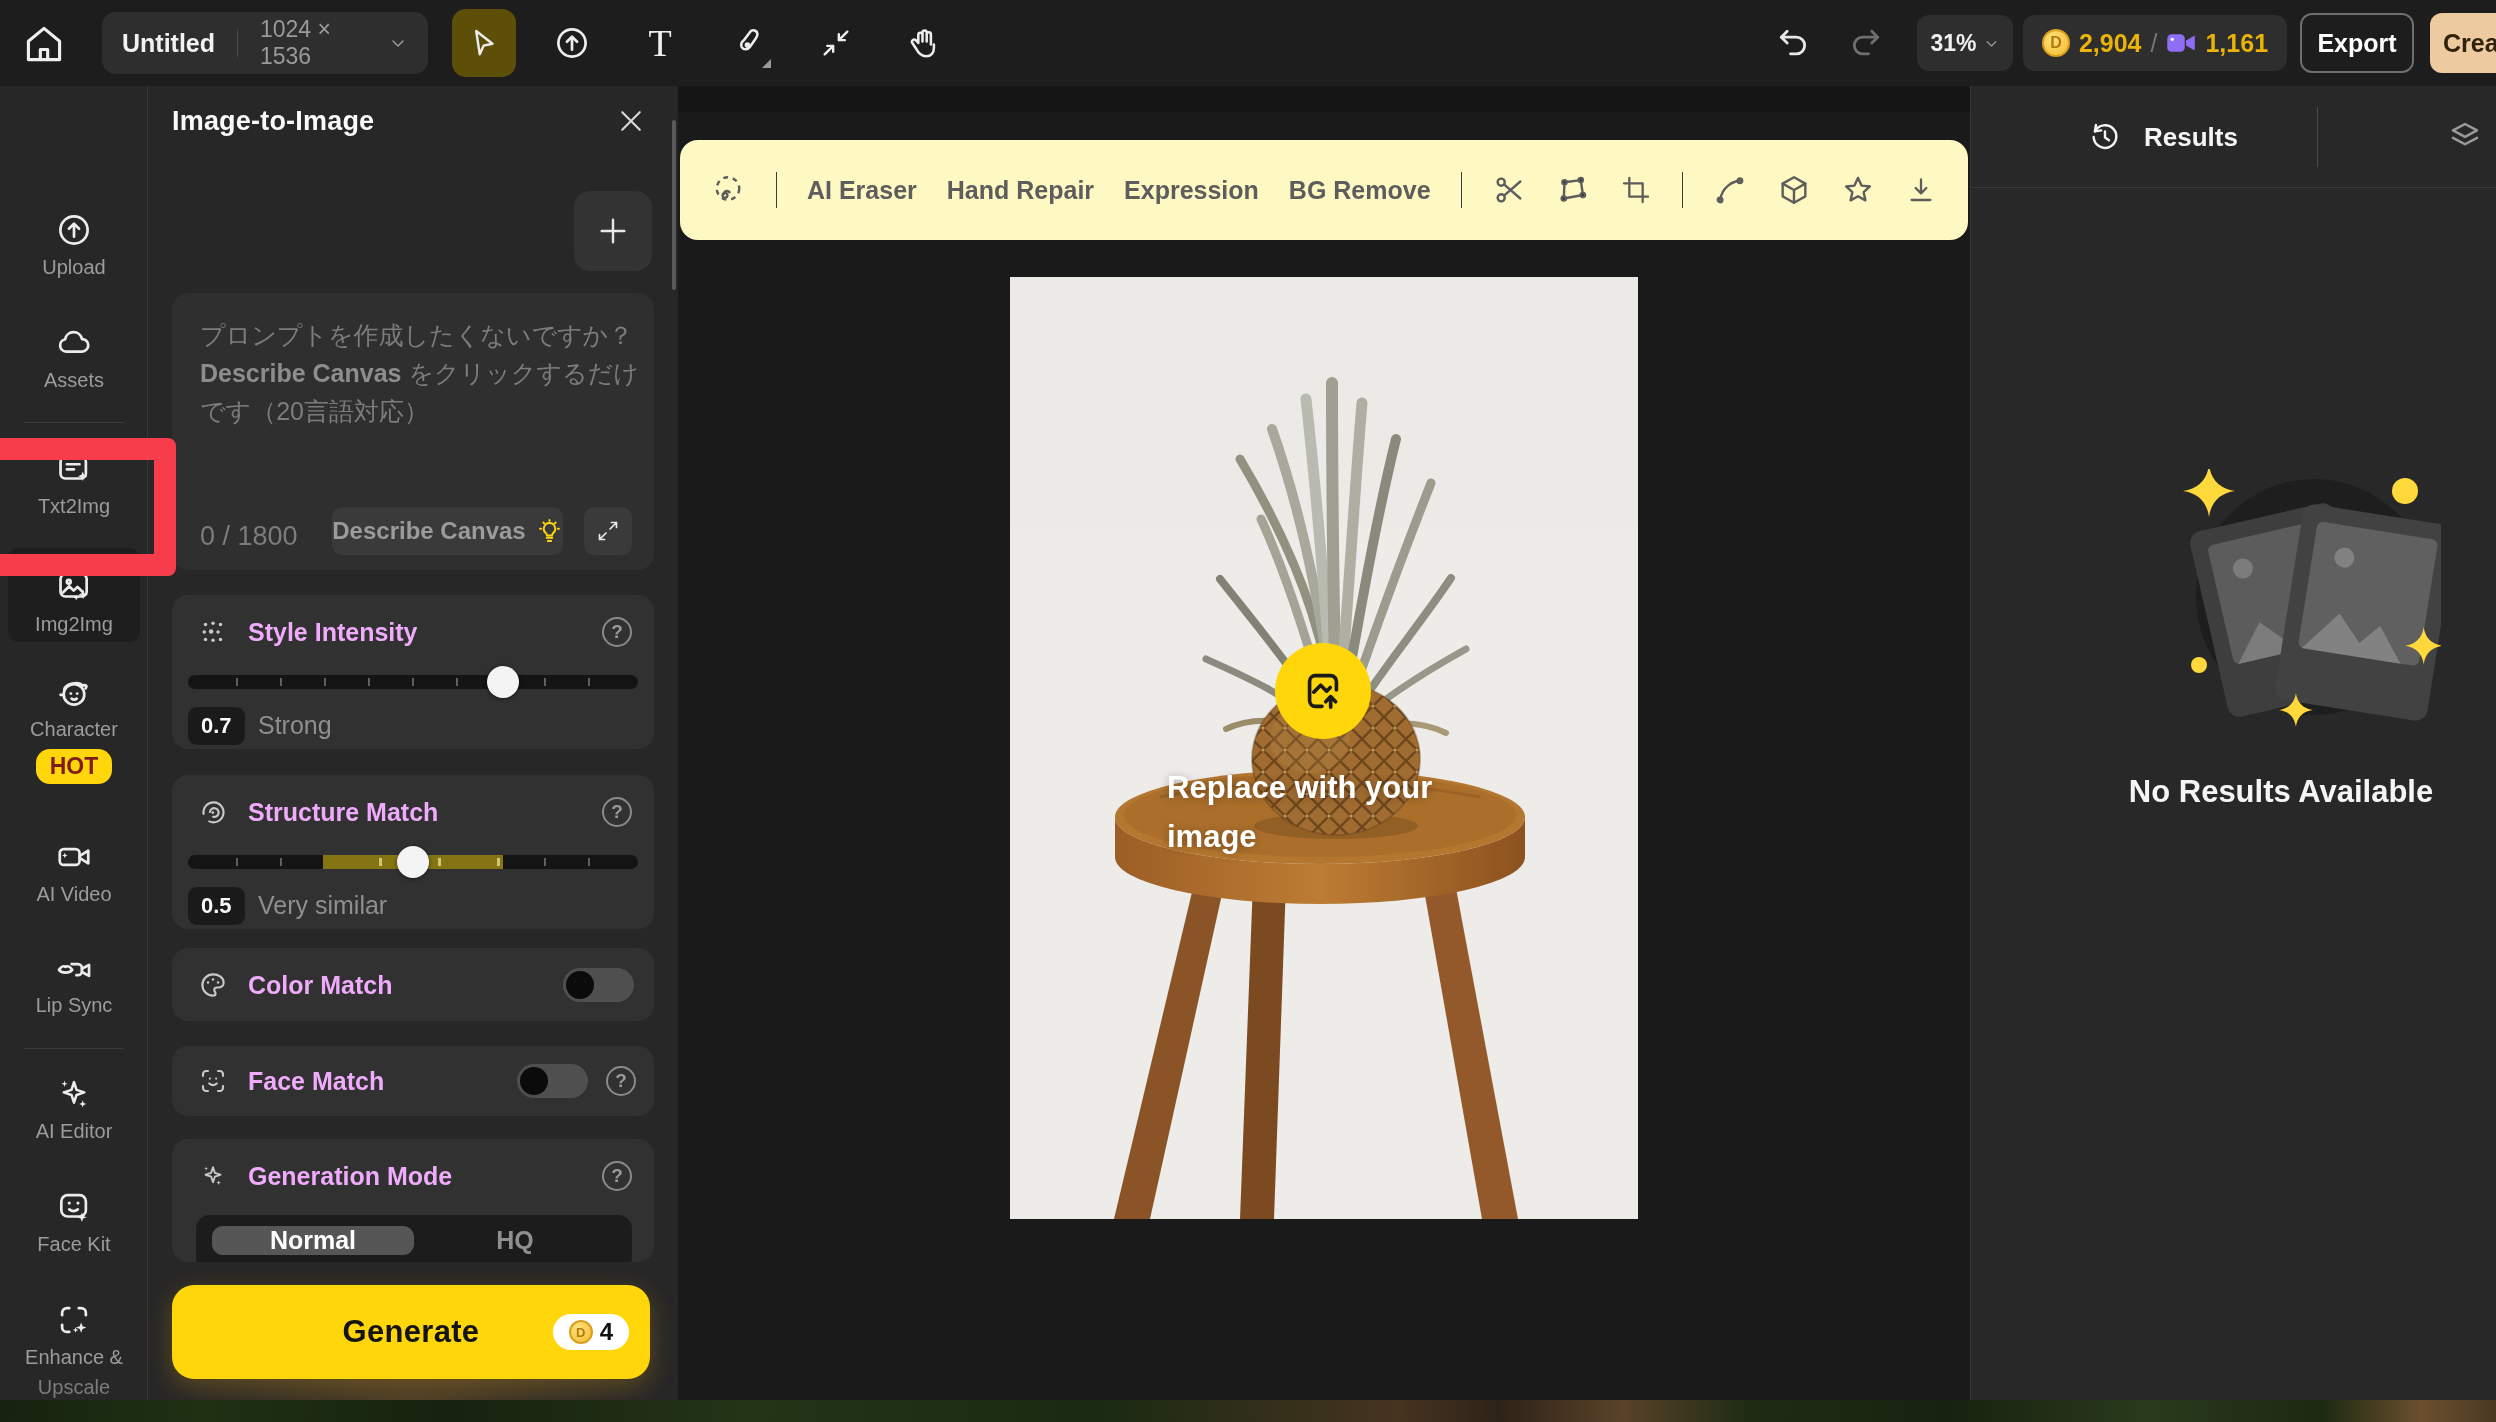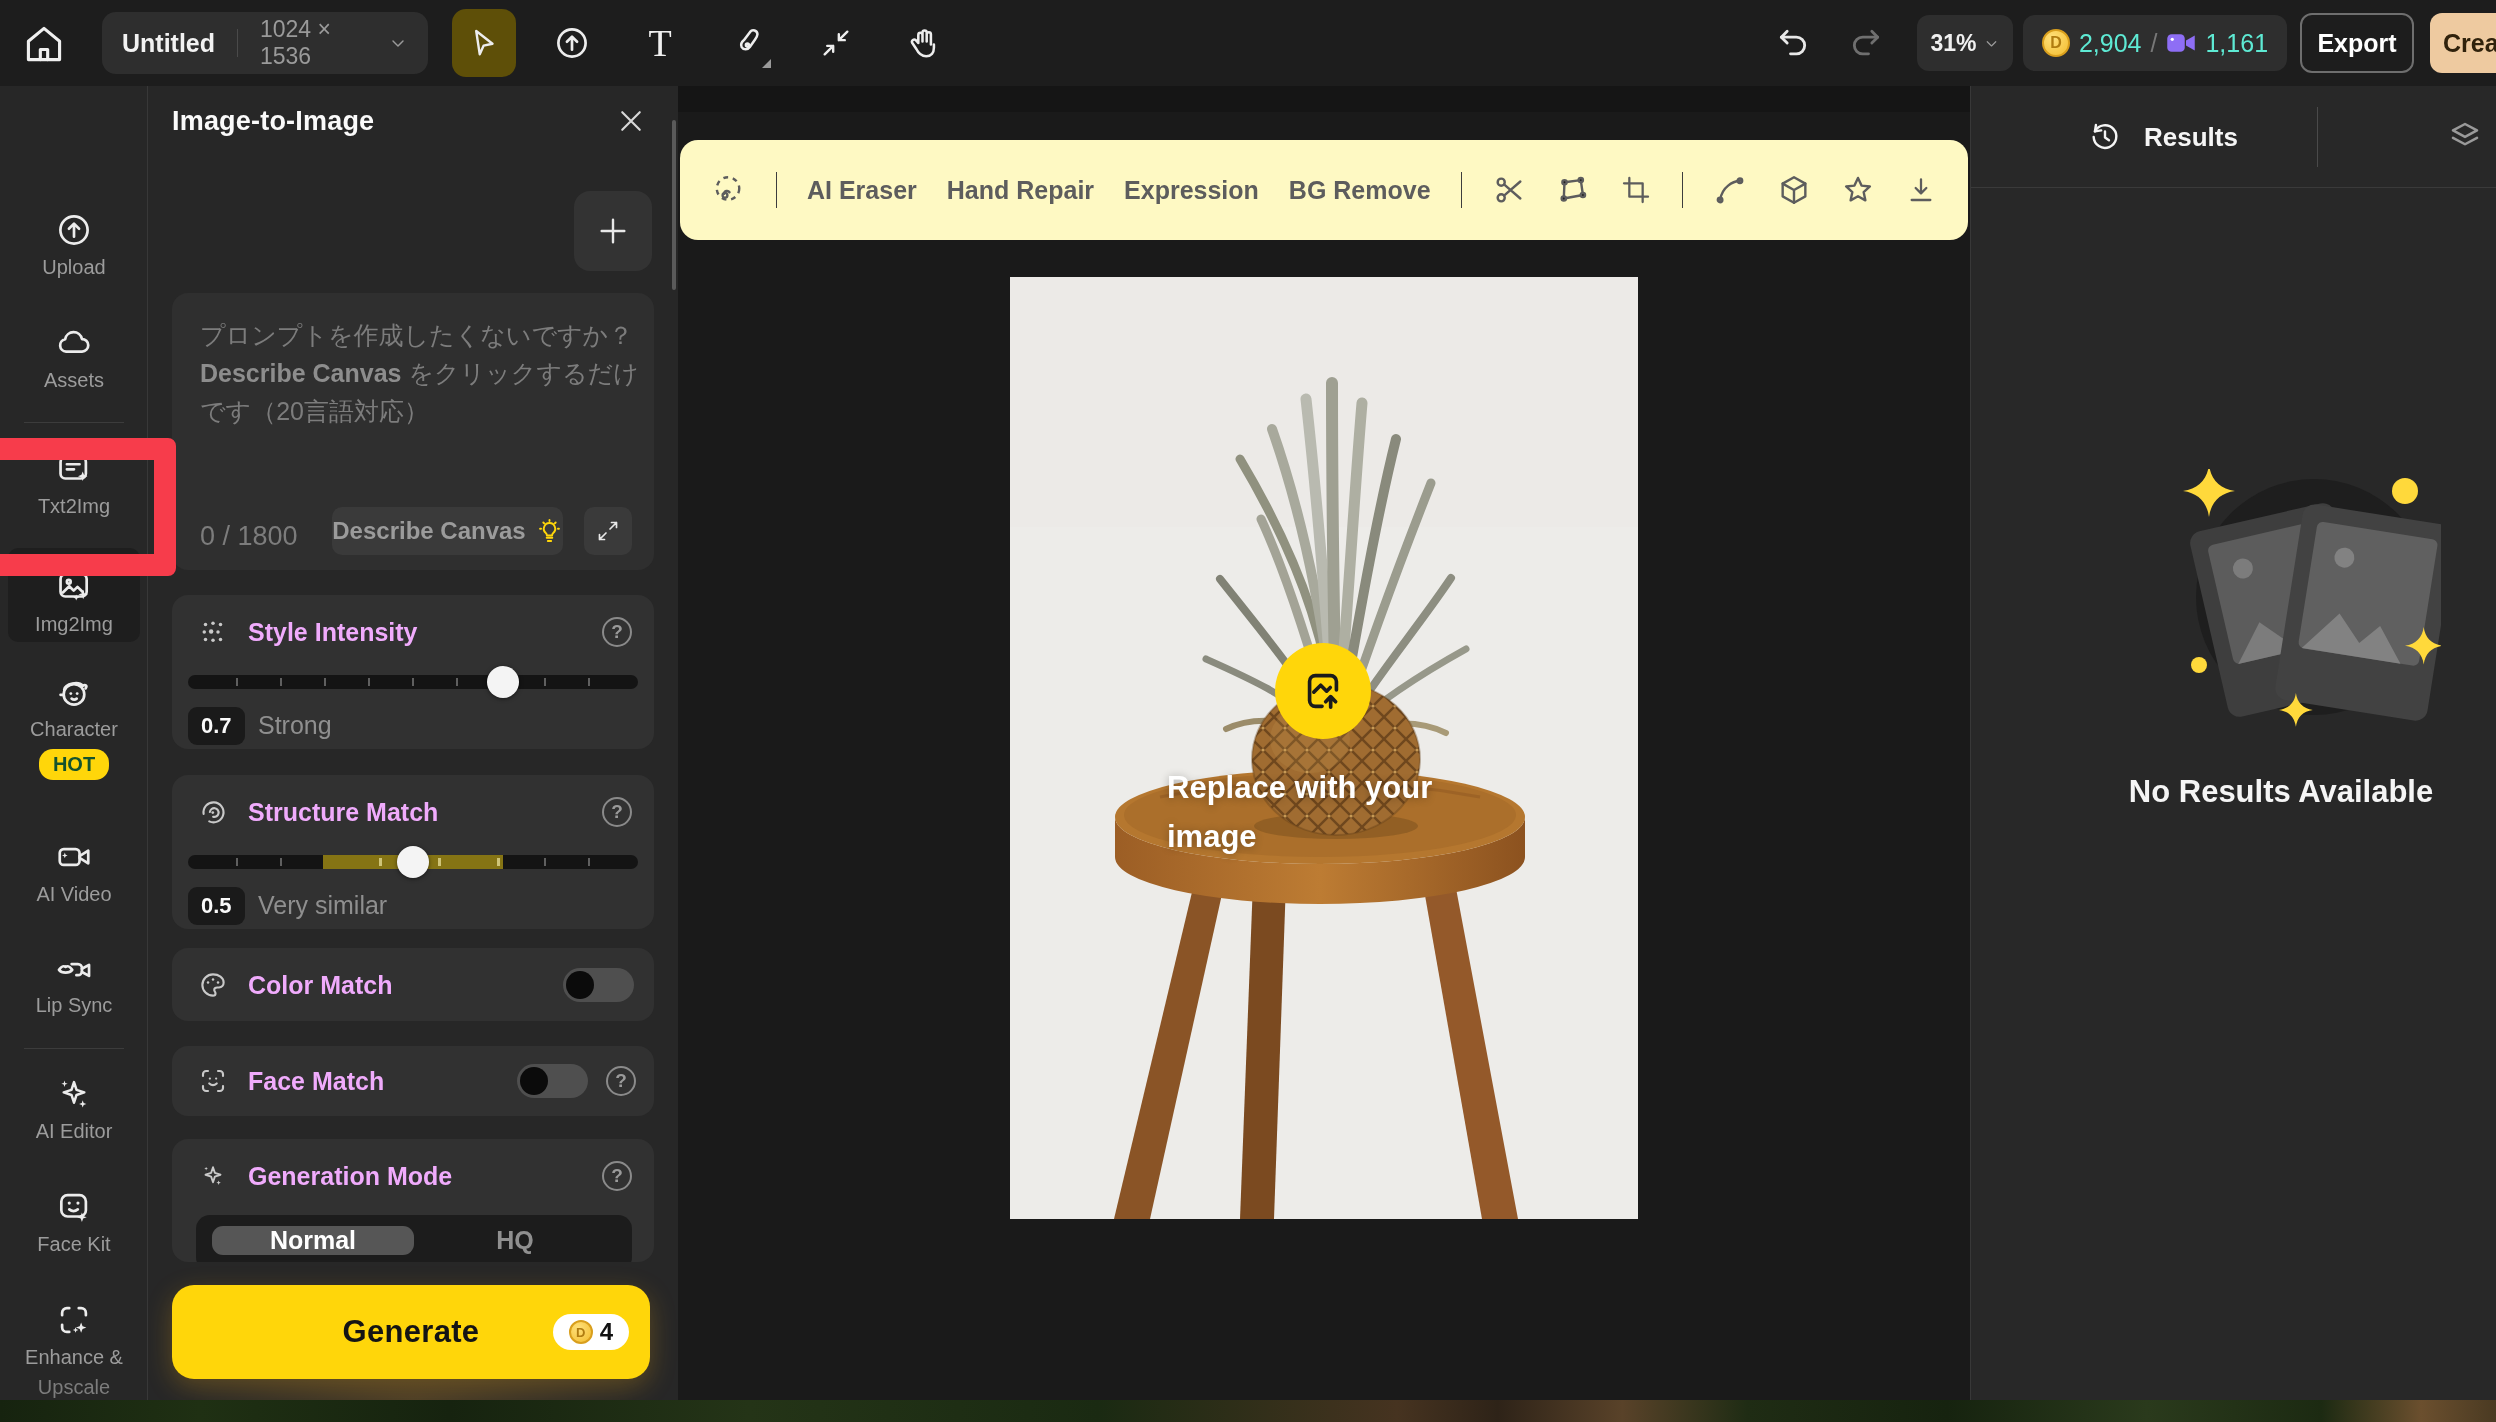--- a/index.html
+++ b/index.html
@@ -20,35 +20,35 @@
   .tools { position:absolute; left:452px; top:9px; display:flex; gap:24px; }
   .tool-btn { width:64px; height:68px; border-radius:14px; display:flex; align-items:center; justify-content:center; color:#ededed; position:relative; }
   .tool-btn.active { background:#5e4f08; }
   .tool-btn .corner { position:absolute; right:9px; bottom:9px; width:0; height:0; border-left:9px solid transparent; border-bottom:9px solid #9a9a9a; }
   .t-glyph { font-family:"Liberation Serif","DejaVu Serif",serif; font-size:38px; color:#f0f0f0; line-height:1; }
   .tb-right-btn { position:absolute; top:23px; width:40px; height:40px; }
   .zoom-box { position:absolute; left:1917px; top:15px; width:96px; height:56px; background:#2e2e2e; border-radius:12px; display:flex; align-items:center; justify-content:center; gap:6px; font-size:23px; font-weight:700; color:#f0f0f0; }
   .zoom-box .chev { color:#9a9a9a; }
   .credits-box { position:absolute; left:2023px; top:15px; width:264px; height:56px; background:#2e2e2e; border-radius:12px; display:flex; align-items:center; justify-content:center; gap:9px; font-size:25px; }
   .coin { width:28px; height:28px; border-radius:50%; background:radial-gradient(circle at 35% 30%,#ffe07a,#f3bd2e); border:2px solid #d99f1d; color:#b07c10; font-weight:800; font-size:16px; display:flex; align-items:center; justify-content:center; }
-  .num { font-weight:400; color:#5eead4; }
+  .num { font-weight:700; color:#eab308; }
   .slash { color:#777; }
   .vid-ic { color:#8e6ef5; }
   .export-btn { position:absolute; left:2300px; top:13px; width:114px; height:60px; border:2px solid #6e6e6e; border-radius:12px; background:transparent; color:#fff; font-size:25px; font-weight:700; display:flex; align-items:center; justify-content:center; }
   .create-btn { position:absolute; left:2430px; top:13px; width:66px; height:60px; background:#eecaa0; border-radius:12px 0 0 12px; color:#30220c; font-size:25px; font-weight:800; display:flex; align-items:center; padding-left:13px; overflow:hidden; white-space:nowrap; }
 
   
   #sidebar { position:absolute; left:0; top:86px; width:148px; height:1314px; background:#272727; border-right:1px solid #383838; z-index:20; }
   .sb-item { position:absolute; left:0; width:148px; text-align:center; cursor:pointer; }
   .sb-item svg { margin:0 auto; color:#ececec; }
   .sb-label { margin-top:7px; font-size:20px; font-weight:500; color:#9c9c9c; }
   .sb-label.dim { color:#7c7c7c; }
   .sb-divider { position:absolute; left:24px; width:100px; height:1px; background:#3c3c3c; }
   .sb-active-bg { position:absolute; left:8px; top:462px; width:132px; height:94px; background:#1e1e1e; border-radius:10px; }
-  .hot-badge { display:inline-block; margin-top:8px; background:#ffd60a; color:#14532d; font-size:20px; font-weight:800; padding:4px 14px; border-radius:14px; }
+  .hot-badge { display:inline-block; margin-top:8px; background:#ffd60a; color:#7f1d1d; font-size:23px; font-weight:800; padding:4px 14px; border-radius:14px; }
 
   
   #panel { position:absolute; left:148px; top:86px; width:530px; height:1314px; background:#272727; z-index:10; }
   .panel-title { position:absolute; left:24px; top:20px; font-size:27px; font-weight:800; color:#fafafa; letter-spacing:.2px; }
   .panel-close { position:absolute; left:468px; top:20px; width:30px; height:30px; color:#d8d8d8; }
   .style-row-pill { position:absolute; left:26px; top:105px; width:382px; height:80px; background:#333333; border-radius:16px; display:flex; align-items:center; }
   .style-thumb { width:78px; height:80px; background:#fdfdfd; border-radius:16px; display:flex; align-items:center; justify-content:center; flex:none; }
   .style-name { flex:1; margin-left:26px; font-size:25px; font-weight:700; color:#f5f5f5; }
   .style-chev { margin-right:20px; color:#cfcfcf; }
   .style-add { position:absolute; left:426px; top:105px; width:78px; height:80px; background:#333333; border-radius:16px; display:flex; align-items:center; justify-content:center; color:#e8e8e8; }

